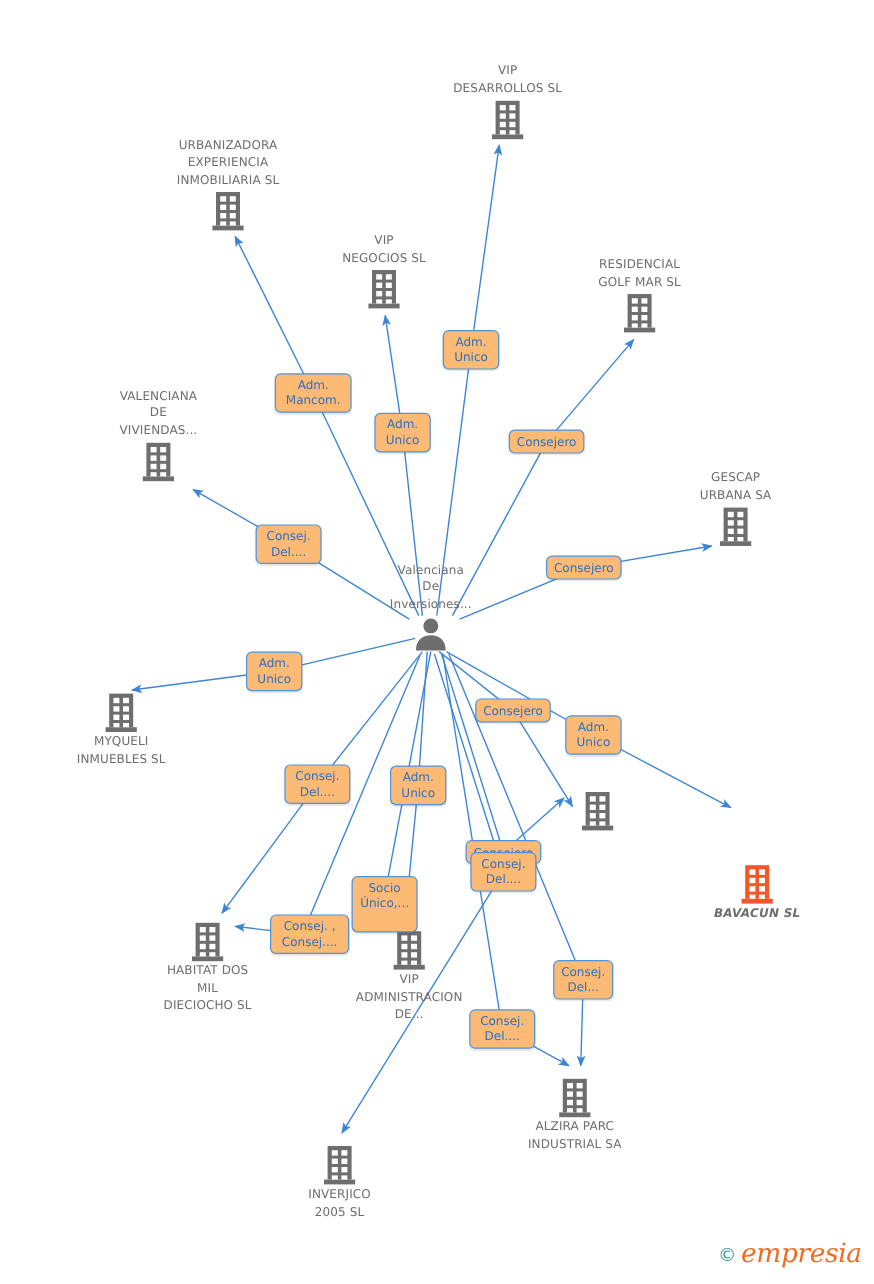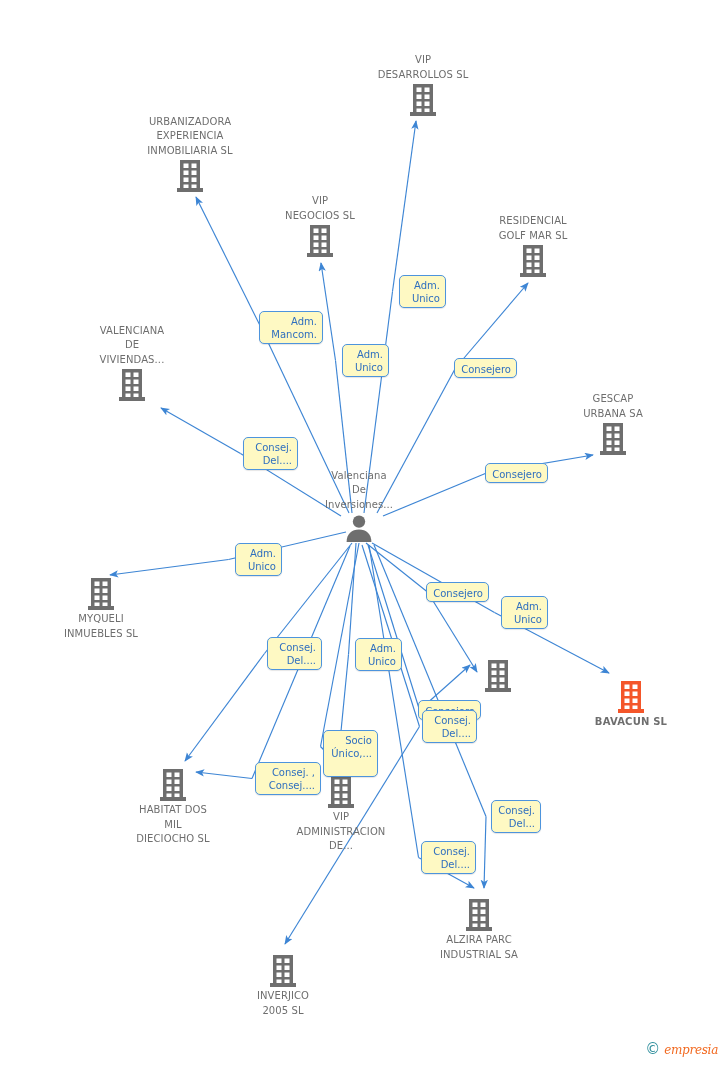--- a/index.html
+++ b/index.html
@@ -43,51 +43,50 @@
   .node.label-below .nlabel{margin-top:1px;}
   .node.focus .nlabel{
     color:#6e6e6e;
     font-weight:bold;
     letter-spacing:0.2px;
   }
   
   .chip{
     position:absolute;
     box-sizing:border-box;
-    background:#fef9c3;
+    background:#fdba74;
     border:1.3px solid #4d94dd;
     border-radius:5px;
     color:#2f6fbf;
     font-size:10px;
     line-height:13px;
-    text-align:right;
+    text-align:center;
     padding:3px 5px 4px 5px;
     white-space:pre-line;
     box-shadow:0 1px 1px rgba(0,0,0,.10);
-    margin-left:30px;
   }
   .chip.one-line{padding-top:4px;padding-bottom:5px;}
   
   #watermark{
     position:absolute;
     right:10px;
     bottom:13px;
     display:flex;
     align-items:center;
     gap:4px;
   }
   #watermark .wm-c{
     font-size:15px;
     color:#2f8f9d;
     line-height:1;
   }
   #watermark .wm-word{
     font-family:"DejaVu Serif", serif;
     font-style:italic;
-    font-size:12px;
+    font-size:22px;
     color:#f26a21;
     line-height:1;
     letter-spacing:-0.3px;
   }
 </style>
 </head>
 <body>
 
 <div id="stage">
 
@@ -266,21 +265,21 @@
             <rect x="7.5" y="4.5" width="5" height="4.5" fill="#ffffff"></rect>
             <rect x="15.5" y="4.5" width="5" height="4.5" fill="#ffffff"></rect>
             <rect x="7.5" y="11.5" width="5" height="4.5" fill="#ffffff"></rect>
             <rect x="15.5" y="11.5" width="5" height="4.5" fill="#ffffff"></rect>
             <rect x="7.5" y="18.5" width="5" height="4.5" fill="#ffffff"></rect>
             <rect x="15.5" y="18.5" width="5" height="4.5" fill="#ffffff"></rect>
             <rect x="7.5" y="25.5" width="5" height="3.5" fill="#ffffff"></rect>
             <rect x="15.5" y="25.5" width="5" height="3.5" fill="#ffffff"></rect>
           </svg></span>
       </div>
-      <div class="node label-below focus" style="left: 631px; top: 680px;">
+      <div class="node label-below focus" style="left: 631px; top: 720px; font-style: italic;">
         <span class="ico"><svg width="28" height="34" viewBox="0 0 28 34" aria-hidden="true">
             <rect x="4" y="1" width="20" height="28" fill="#f4562a"></rect>
             <rect x="1" y="29" width="26" height="4" fill="#f4562a"></rect>
             <rect x="7.5" y="4.5" width="5" height="4.5" fill="#ffffff"></rect>
             <rect x="15.5" y="4.5" width="5" height="4.5" fill="#ffffff"></rect>
             <rect x="7.5" y="11.5" width="5" height="4.5" fill="#ffffff"></rect>
             <rect x="15.5" y="11.5" width="5" height="4.5" fill="#ffffff"></rect>
             <rect x="7.5" y="18.5" width="5" height="4.5" fill="#ffffff"></rect>
             <rect x="15.5" y="18.5" width="5" height="4.5" fill="#ffffff"></rect>
             <rect x="7.5" y="25.5" width="5" height="3.5" fill="#ffffff"></rect>

